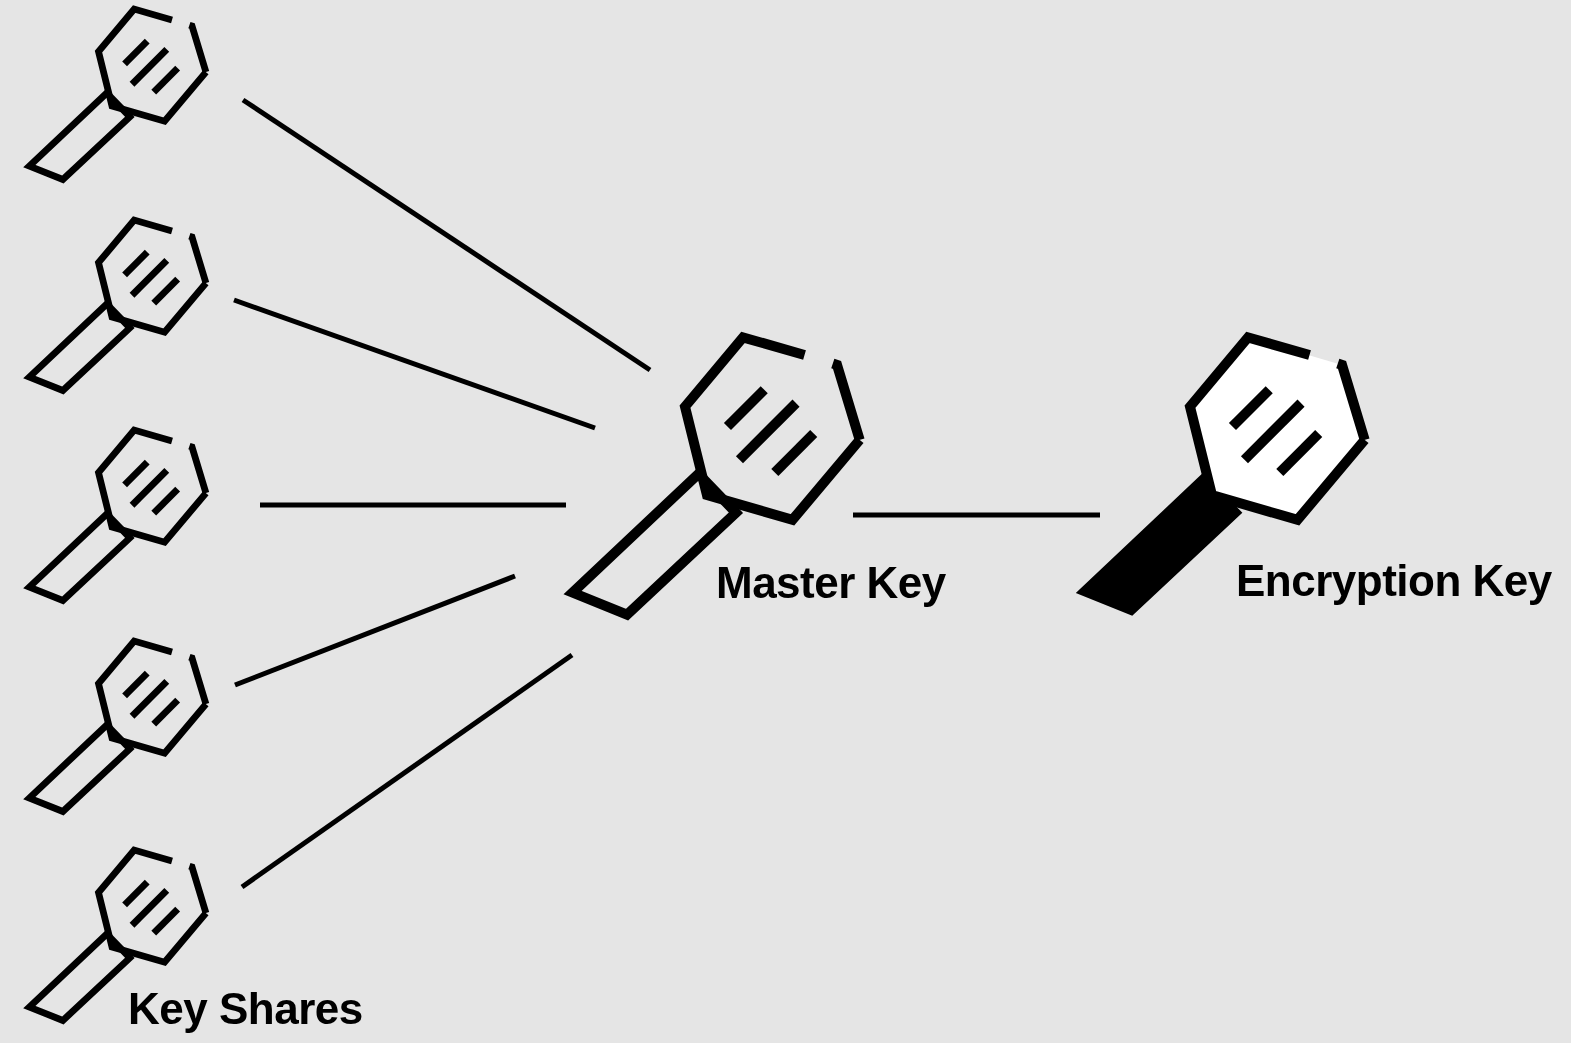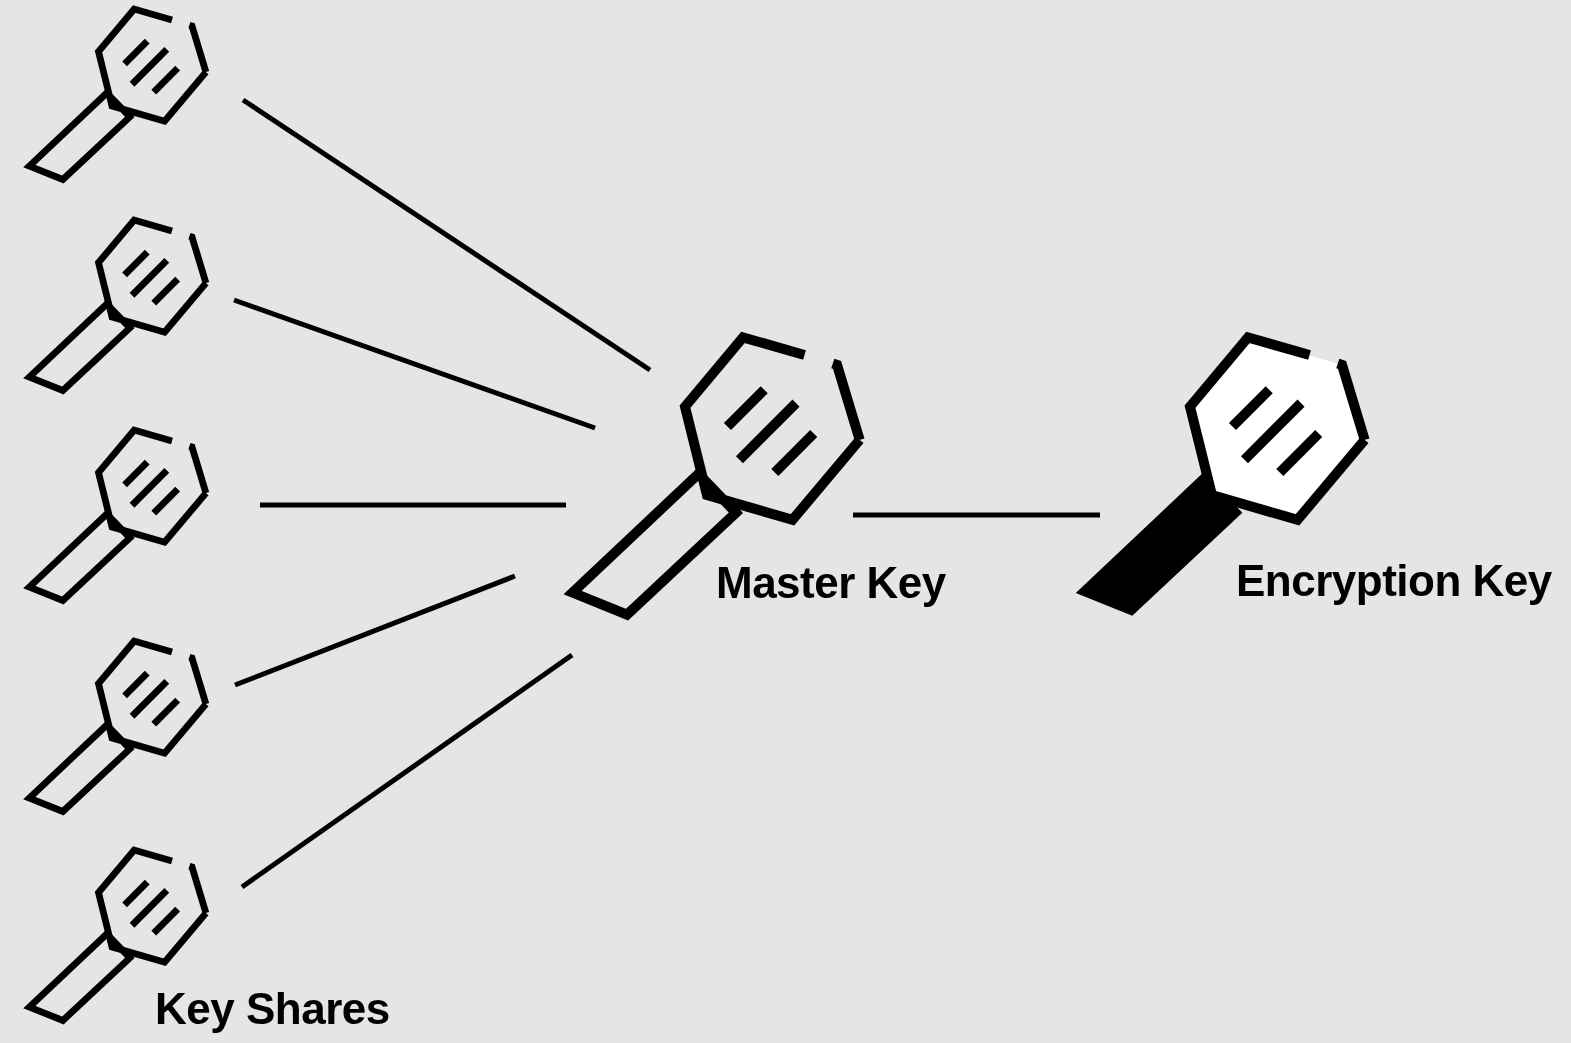--- a/index.html
+++ b/index.html
@@ -16,21 +16,21 @@
     position: absolute;
     font-size: 44px;
     font-weight: 700;
     line-height: 1;
     color: #000000;
     white-space: nowrap;
     letter-spacing: -0.5px;
   }
   #label-master     { left: 716px;  top: 561px; }
   #label-encryption { left: 1236px; top: 559px; text-align: right; }
-  #label-keyshares  { left: 155px;  top: 987px; }
+  #label-keyshares  { left: 128px;  top: 987px; }
 </style>
 </head>
 <body>
 
 <div id="stage">
 
   <svg id="diagram-svg" width="1571" height="1043" viewBox="0 0 1571 1043" xmlns="http://www.w3.org/2000/svg">
 
     <defs>
 

